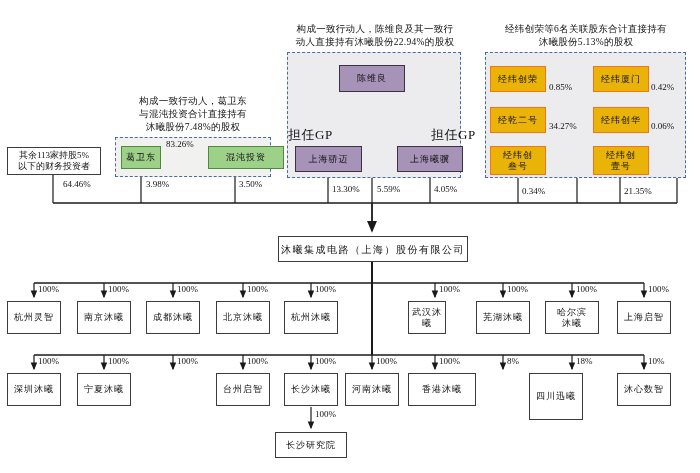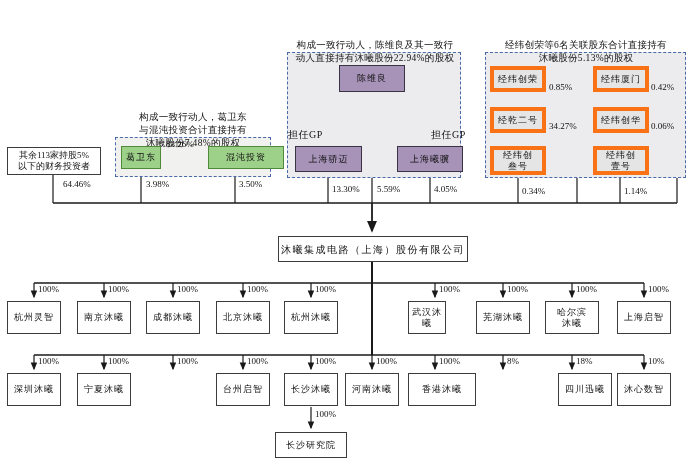--- a/index.html
+++ b/index.html
@@ -5,34 +5,34 @@
   html,body{margin:0;padding:0;background:#ffffff;}
   #stage{
     position:relative;width:700px;height:473px;background:#ffffff;overflow:hidden;
     font-family:"Liberation Serif","DejaVu Serif",serif;color:#1a1a1a;
   }
   #wires{position:absolute;left:0;top:0;width:700px;height:473px;}
   .group{position:absolute;border:1.5px dashed #4a69a8;background:#ececee;box-sizing:border-box;}
   .group.greenbg{background:#f1f2f0;}
   .caption{
     position:absolute;text-align:center;font-size:9.5px;line-height:13px;
-    white-space:pre-line;color:#111;letter-spacing:0.3px;margin-top:16px;
+    white-space:pre-line;color:#111;letter-spacing:0.3px;
   }
   .node{
     position:absolute;display:flex;align-items:center;justify-content:center;
     box-sizing:border-box;background:#ffffff;border:1px solid #3c3c3c;
     font-size:9px;line-height:11px;text-align:center;white-space:pre-line;
     letter-spacing:1px;color:#111;
   }
   .node.green{background:#9dd089;border:1.2px solid #4e8a3a;}
   .node.purple{background:#a792b8;border:1.2px solid #3a3344;}
-  .node.blue{background:#e5e5e5;border:4px solid #f97316;}
+  .node.blue{background:#eab308;border:1px solid #f97316;}
   .node.company{font-size:10px;letter-spacing:1.5px;}
   .pct{position:absolute;font-size:9px;line-height:11px;white-space:nowrap;color:#111;}
-  .gp{position:absolute;font-size:10px;line-height:11px;white-space:nowrap;color:#111;letter-spacing:0.5px;}
+  .gp{position:absolute;font-size:13px;line-height:11px;white-space:nowrap;color:#111;letter-spacing:0.5px;}
 </style>
 </head>
 <body>
 
 <div id="stage">
 
   <svg id="wires" viewBox="0 0 700 473">
     <defs>
       <marker id="arr" markerWidth="8" markerHeight="7" refX="5.5" refY="2.75" orient="auto">
         <path d="M0,0 L6.5,2.75 L0,5.5 z" fill="#1a1a1a"></path>
@@ -129,21 +129,21 @@
   <span class="pct" style="left:239px;top:179px">3.50%</span>
   <span class="pct" style="left:166px;top:139px">83.26%</span>
   <span class="pct" style="left:332px;top:184px">13.30%</span>
   <span class="pct" style="left:377px;top:184px">5.59%</span>
   <span class="pct" style="left:434px;top:184px">4.05%</span>
   <span class="pct" style="left:549px;top:82px">0.85%</span>
   <span class="pct" style="left:549px;top:121px">34.27%</span>
   <span class="pct" style="left:522px;top:186px">0.34%</span>
   <span class="pct" style="left:651px;top:82px">0.42%</span>
   <span class="pct" style="left:651px;top:121px">0.06%</span>
-  <span class="pct" style="left:624px;top:186px">1.14%</span>
+  <span class="pct" style="left:624px;top:186px">21.35%</span>
 
   <div class="node company" style="left:278px;top:236px;width:190px;height:26px">沐曦集成电路（上海）股份有限公司</div>
 
   <div class="node" style="left:7px;top:301px;width:54px;height:33px">杭州灵智</div>
   <div class="node" style="left:77px;top:301px;width:54px;height:33px">南京沐曦</div>
   <div class="node" style="left:146px;top:301px;width:54px;height:33px">成都沐曦</div>
   <div class="node" style="left:216px;top:301px;width:54px;height:33px">北京沐曦</div>
   <div class="node" style="left:284px;top:301px;width:54px;height:33px">杭州沐曦</div>
   <div class="node" style="left:408px;top:301px;width:38px;height:33px">武汉沐曦</div>
   <div class="node" style="left:476px;top:301px;width:54px;height:33px">芜湖沐曦</div>
@@ -160,21 +160,21 @@
   <span class="pct" style="left:507px;top:284px">100%</span>
   <span class="pct" style="left:576px;top:284px">100%</span>
   <span class="pct" style="left:648px;top:284px">100%</span>
 
   <div class="node" style="left:7px;top:373px;width:54px;height:33px">深圳沐曦</div>
   <div class="node" style="left:77px;top:373px;width:54px;height:33px">宁夏沐曦</div>
   <div class="node" style="left:216px;top:373px;width:54px;height:33px">台州启智</div>
   <div class="node" style="left:284px;top:373px;width:54px;height:33px">长沙沐曦</div>
   <div class="node" style="left:345px;top:373px;width:54px;height:33px">河南沐曦</div>
   <div class="node" style="left:408px;top:373px;width:68px;height:33px">香港沐曦</div>
-  <div class="node" style="left:558px;top:373px;width:54px;height:33px">四川迅曦</div>
+  <div class="node" style="left:529px;top:373px;width:54px;height:47px">四川迅曦</div>
   <div class="node" style="left:617px;top:373px;width:54px;height:33px">沐心数智</div>
 
   <span class="pct" style="left:38px;top:356px">100%</span>
   <span class="pct" style="left:108px;top:356px">100%</span>
   <span class="pct" style="left:177px;top:356px">100%</span>
   <span class="pct" style="left:247px;top:356px">100%</span>
   <span class="pct" style="left:315px;top:356px">100%</span>
   <span class="pct" style="left:376px;top:356px">100%</span>
   <span class="pct" style="left:439px;top:356px">100%</span>
   <span class="pct" style="left:507px;top:356px">8%</span>

